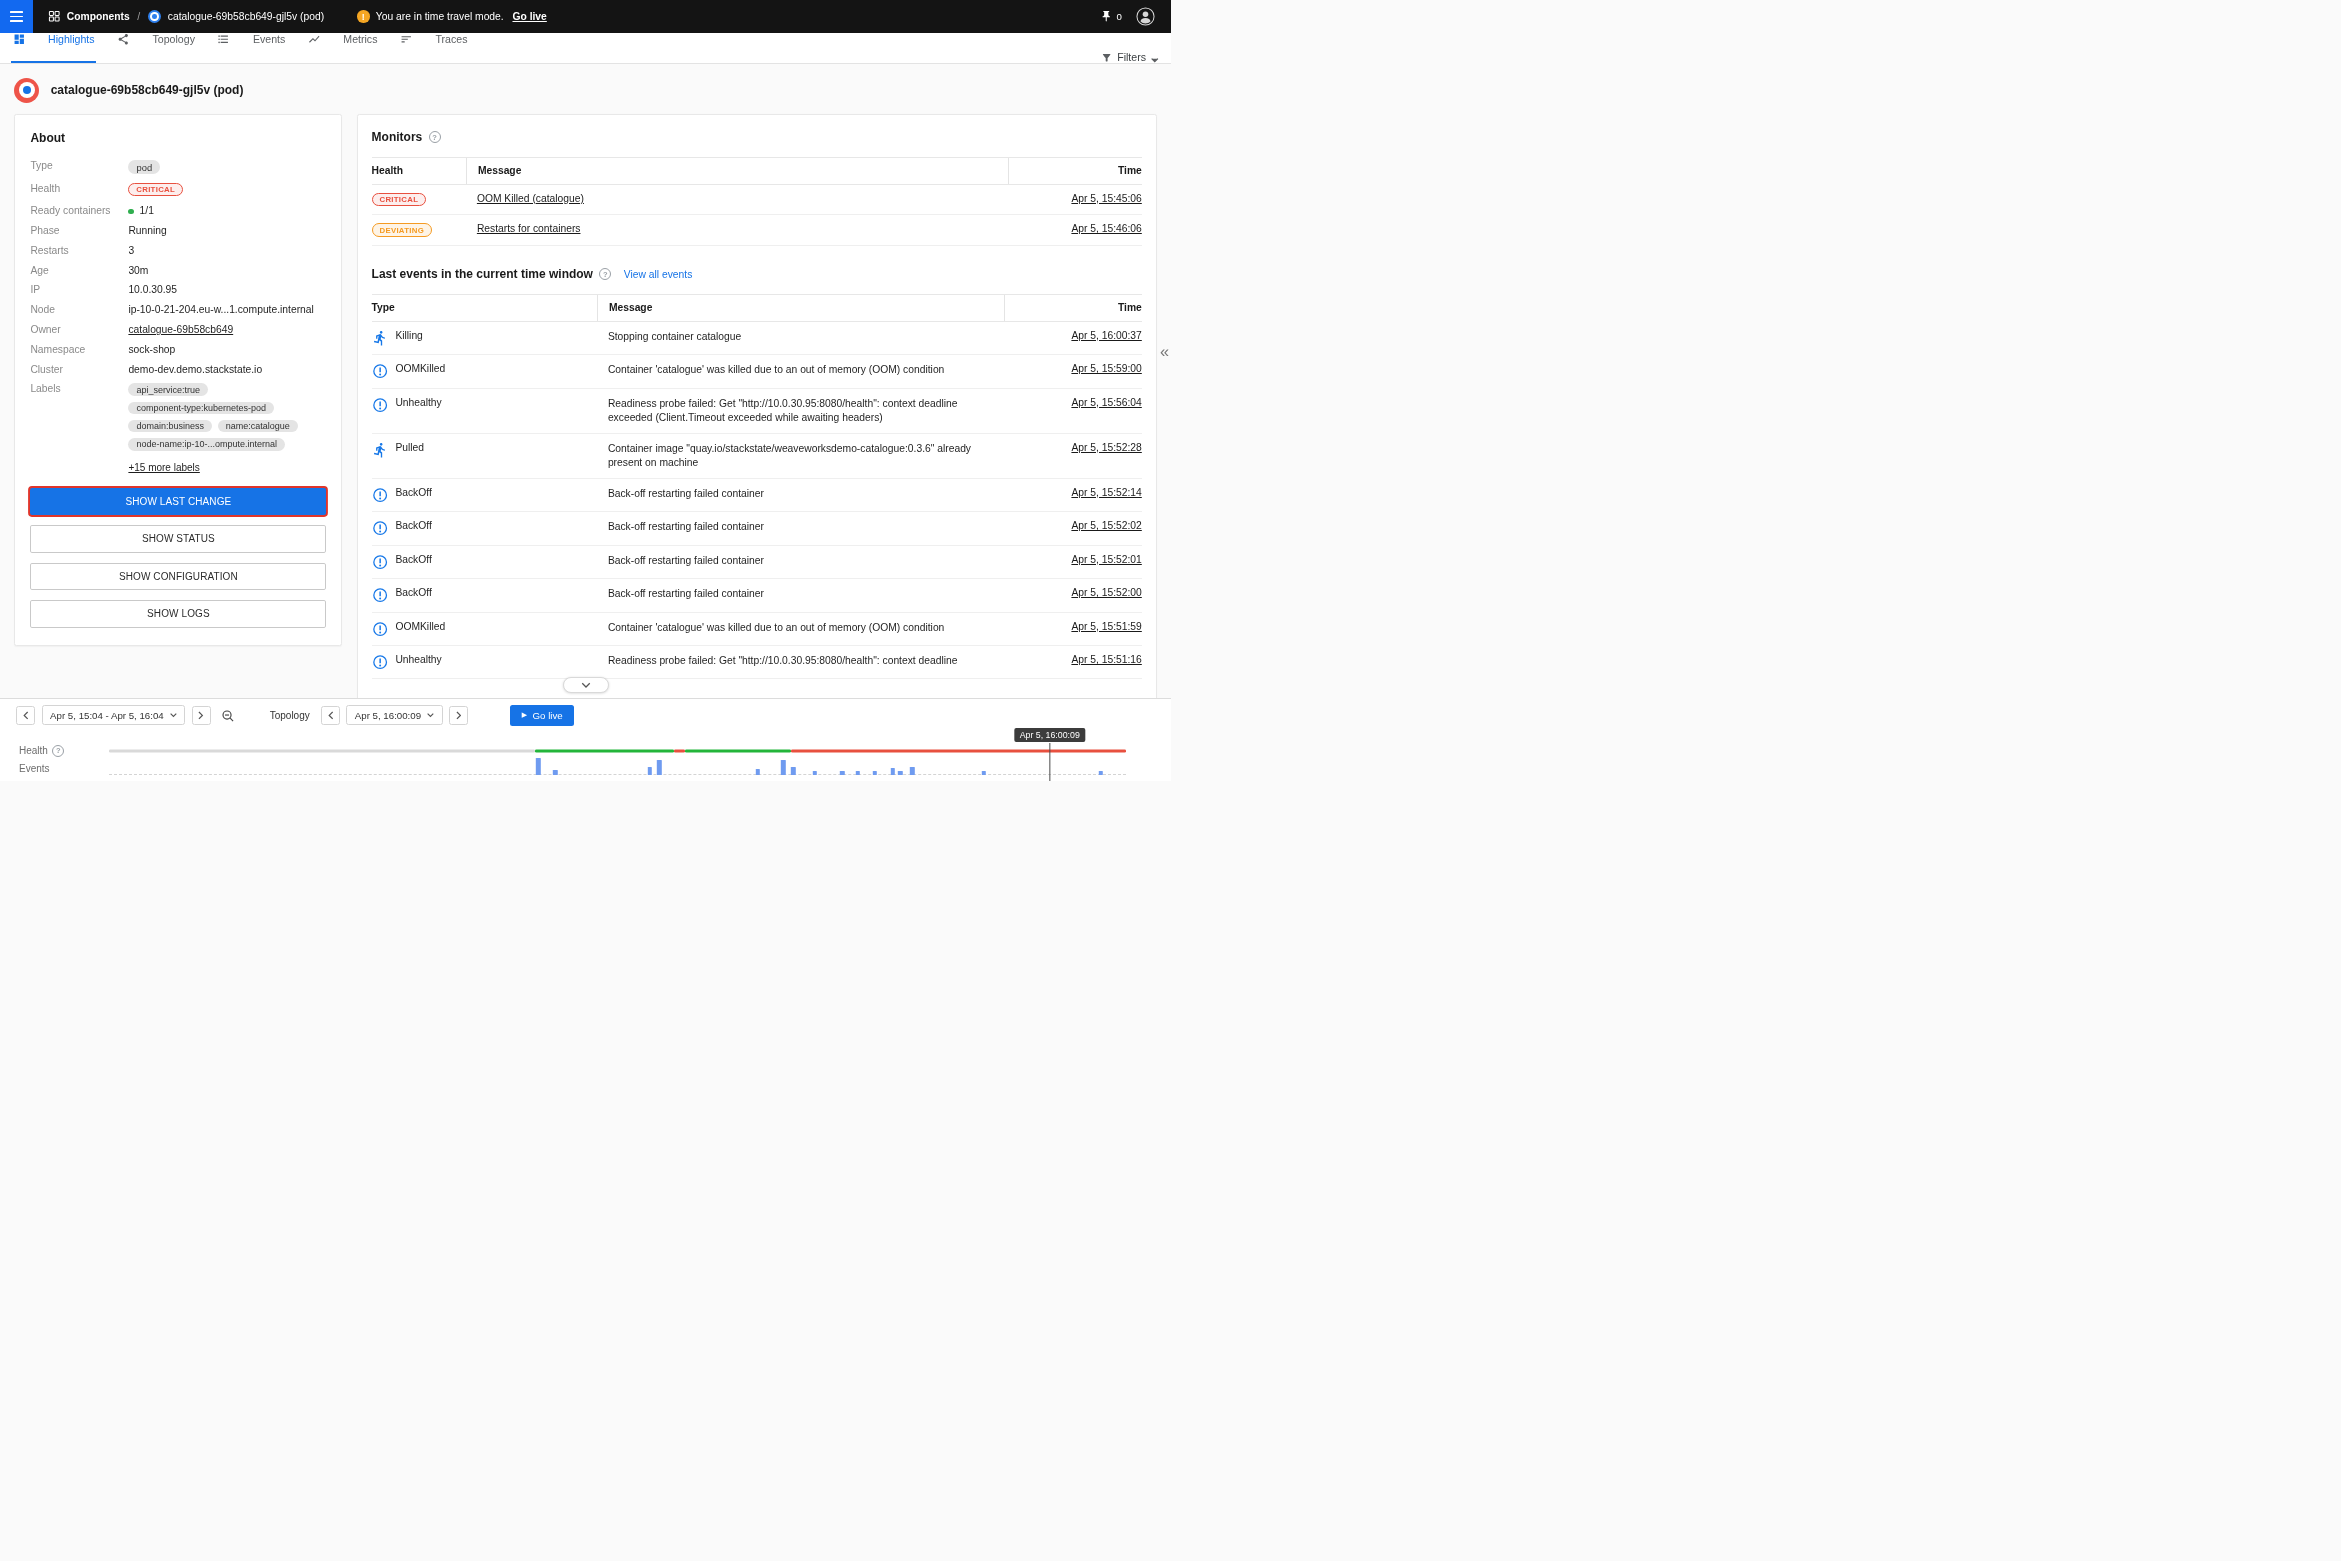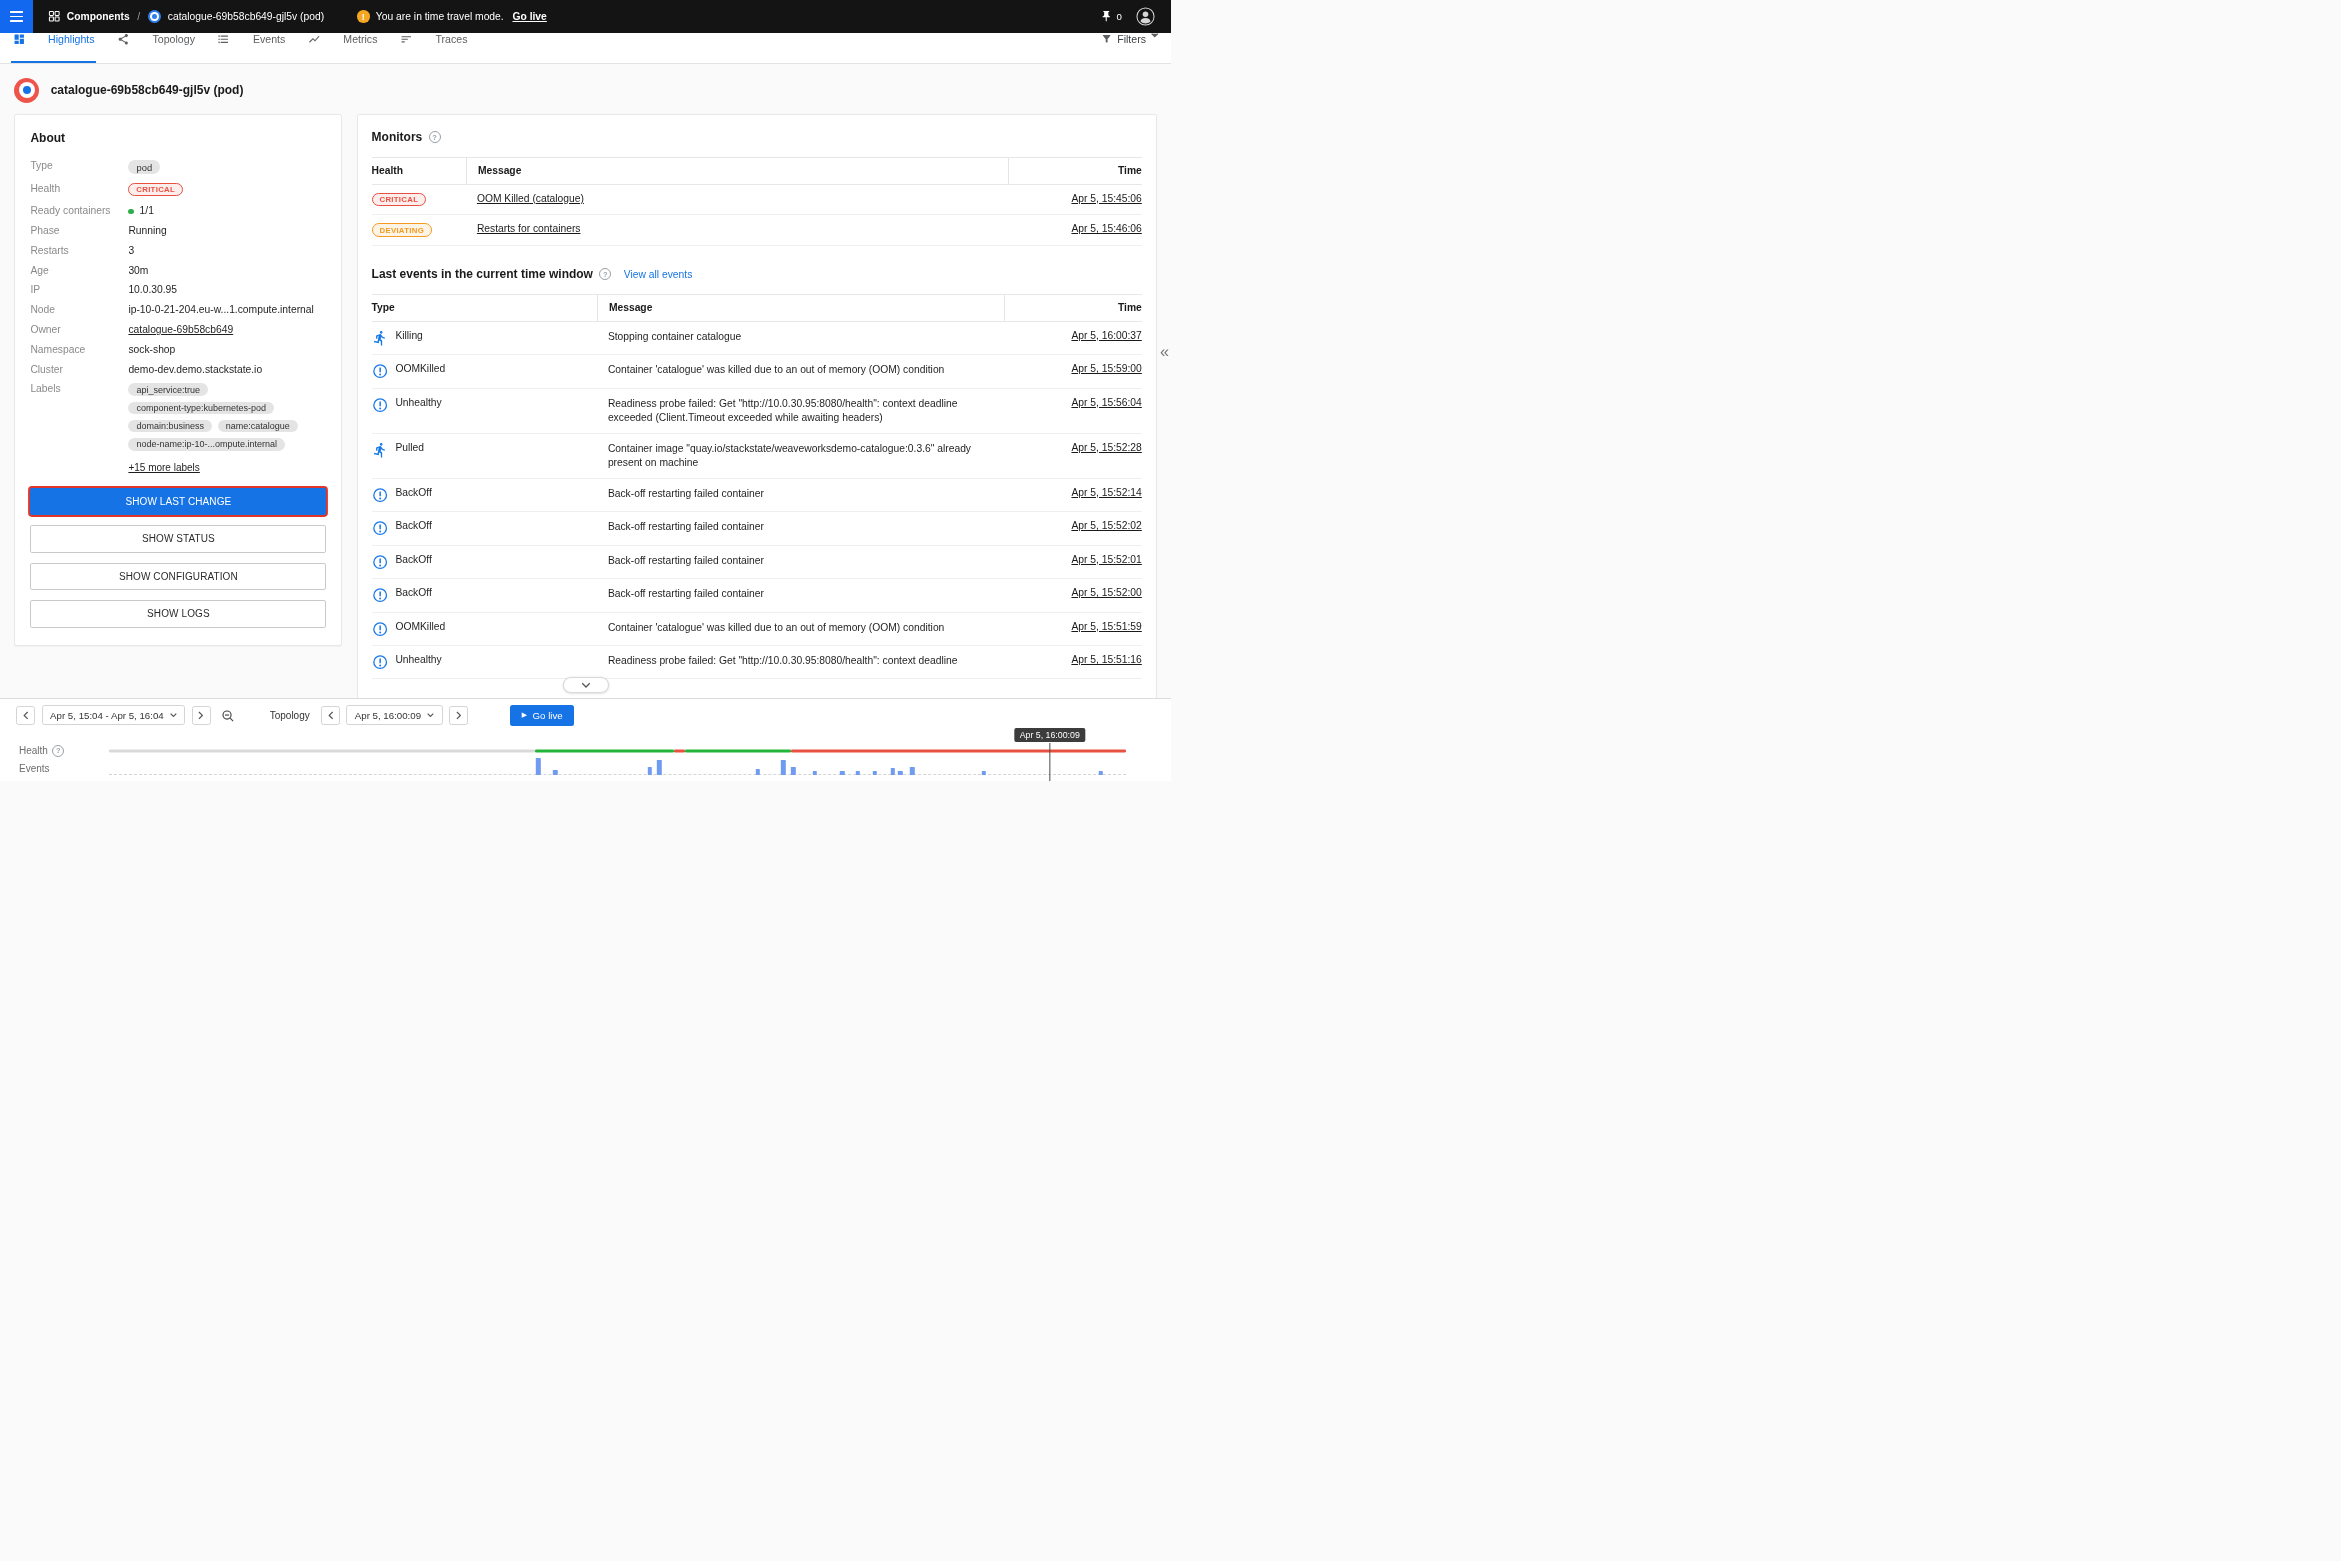--- a/index.html
+++ b/index.html
@@ -54,21 +54,21 @@
   .tabs { display: flex; gap: 22.5px; }
   .tab {
     display: flex; align-items: flex-start; gap: 23px; font-size: 10.6px; color: #5c5f62;
     position: relative; cursor: pointer; font-weight: 400;
   }
   .tab svg { width: 12.5px; height: 12.5px; fill: currentColor; }
   .tab[data-active="true"] { color: #1673e6; }
   .tab[data-active="true"]::after {
     content: ""; position: absolute; left: -1.3px; right: -1.3px; bottom: 0; height: 1.9px; background: #1673e6;
   }
-  .filters { margin-left: auto; display: flex; align-items: flex-start; gap: 5px; color: #3c4043; font-size: 10.6px; cursor: pointer; }
+  .filters { margin-left: auto; display: flex; align-items: flex-end; gap: 5px; color: #3c4043; font-size: 10.6px; cursor: pointer; }
   .filters svg { fill: #5c5f62; }
 
   
   main { flex: 1 1 auto; overflow: hidden; position: relative; background: #fafafa; }
   .page-head { display: flex; align-items: center; gap: 11.3px; padding: 13.8px 14.4px 11.3px; }
   .page-title { font-size: 12px; font-weight: bold; color: #1a1a1a; }
   .cols { display: flex; gap: 14.4px; padding: 0 14.4px; align-items: flex-start; }
   .card { background: #fff; border: 0.6px solid #e8e8e8; border-radius: 2.5px; box-shadow: 0 0.6px 1.3px rgba(0,0,0,.04); }
 
   

